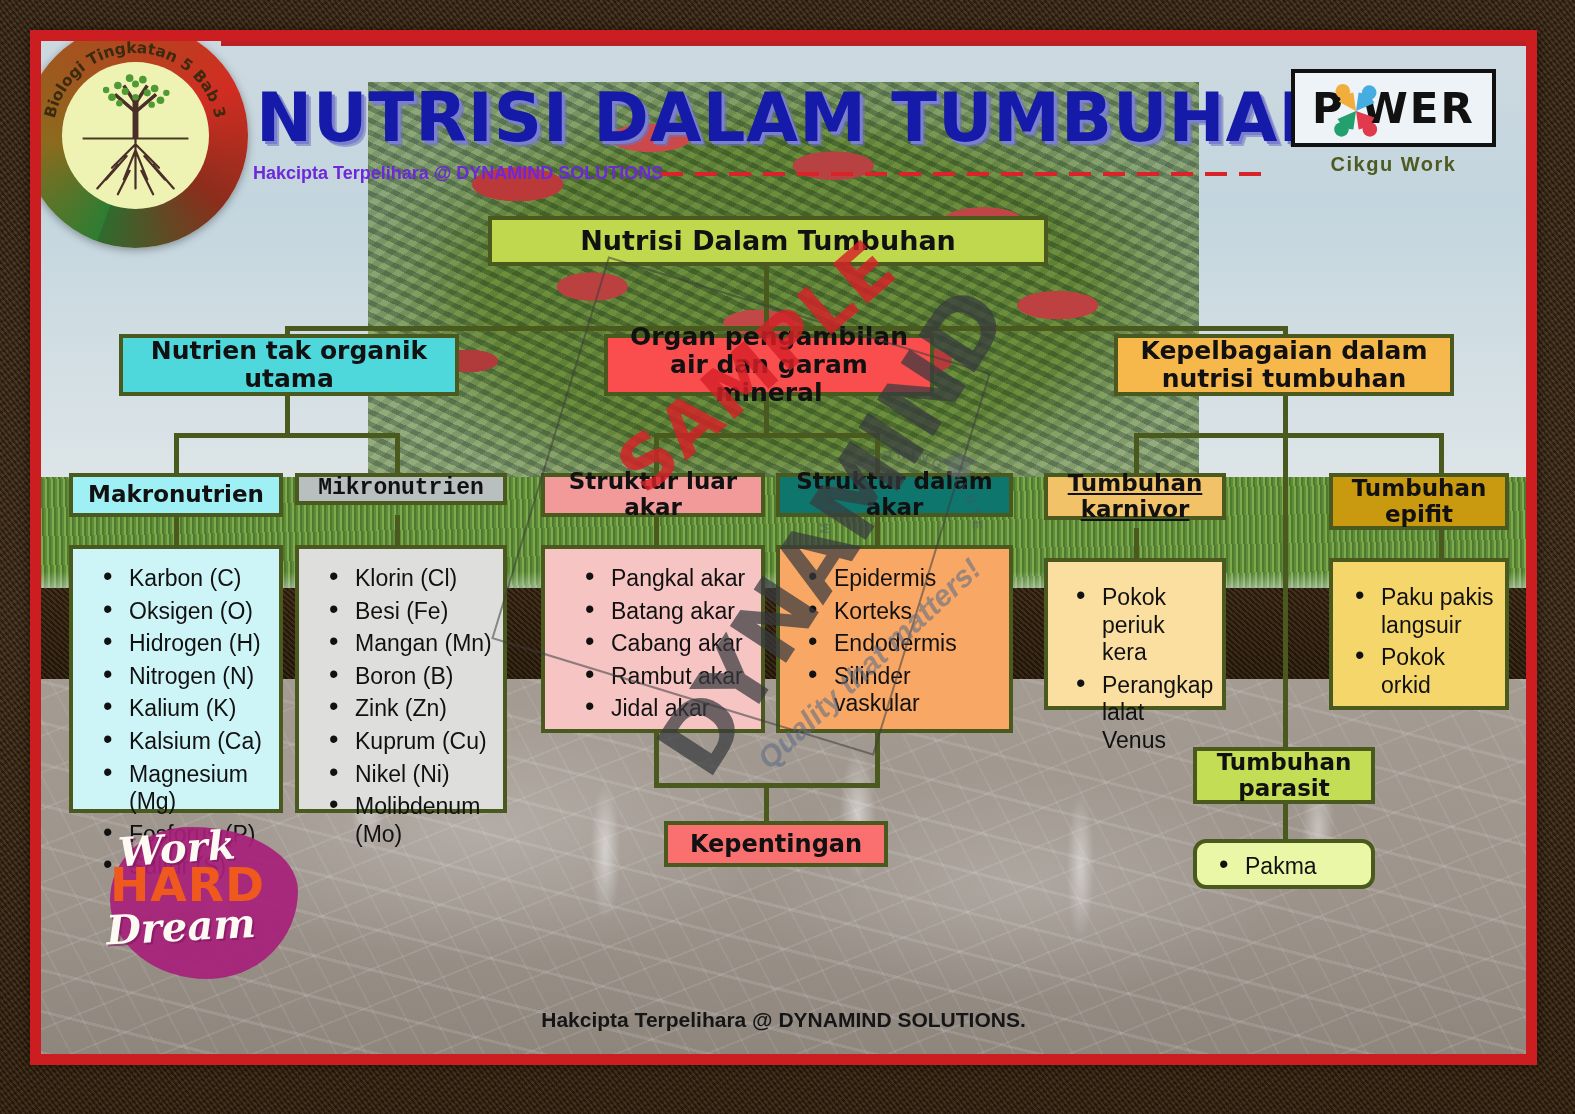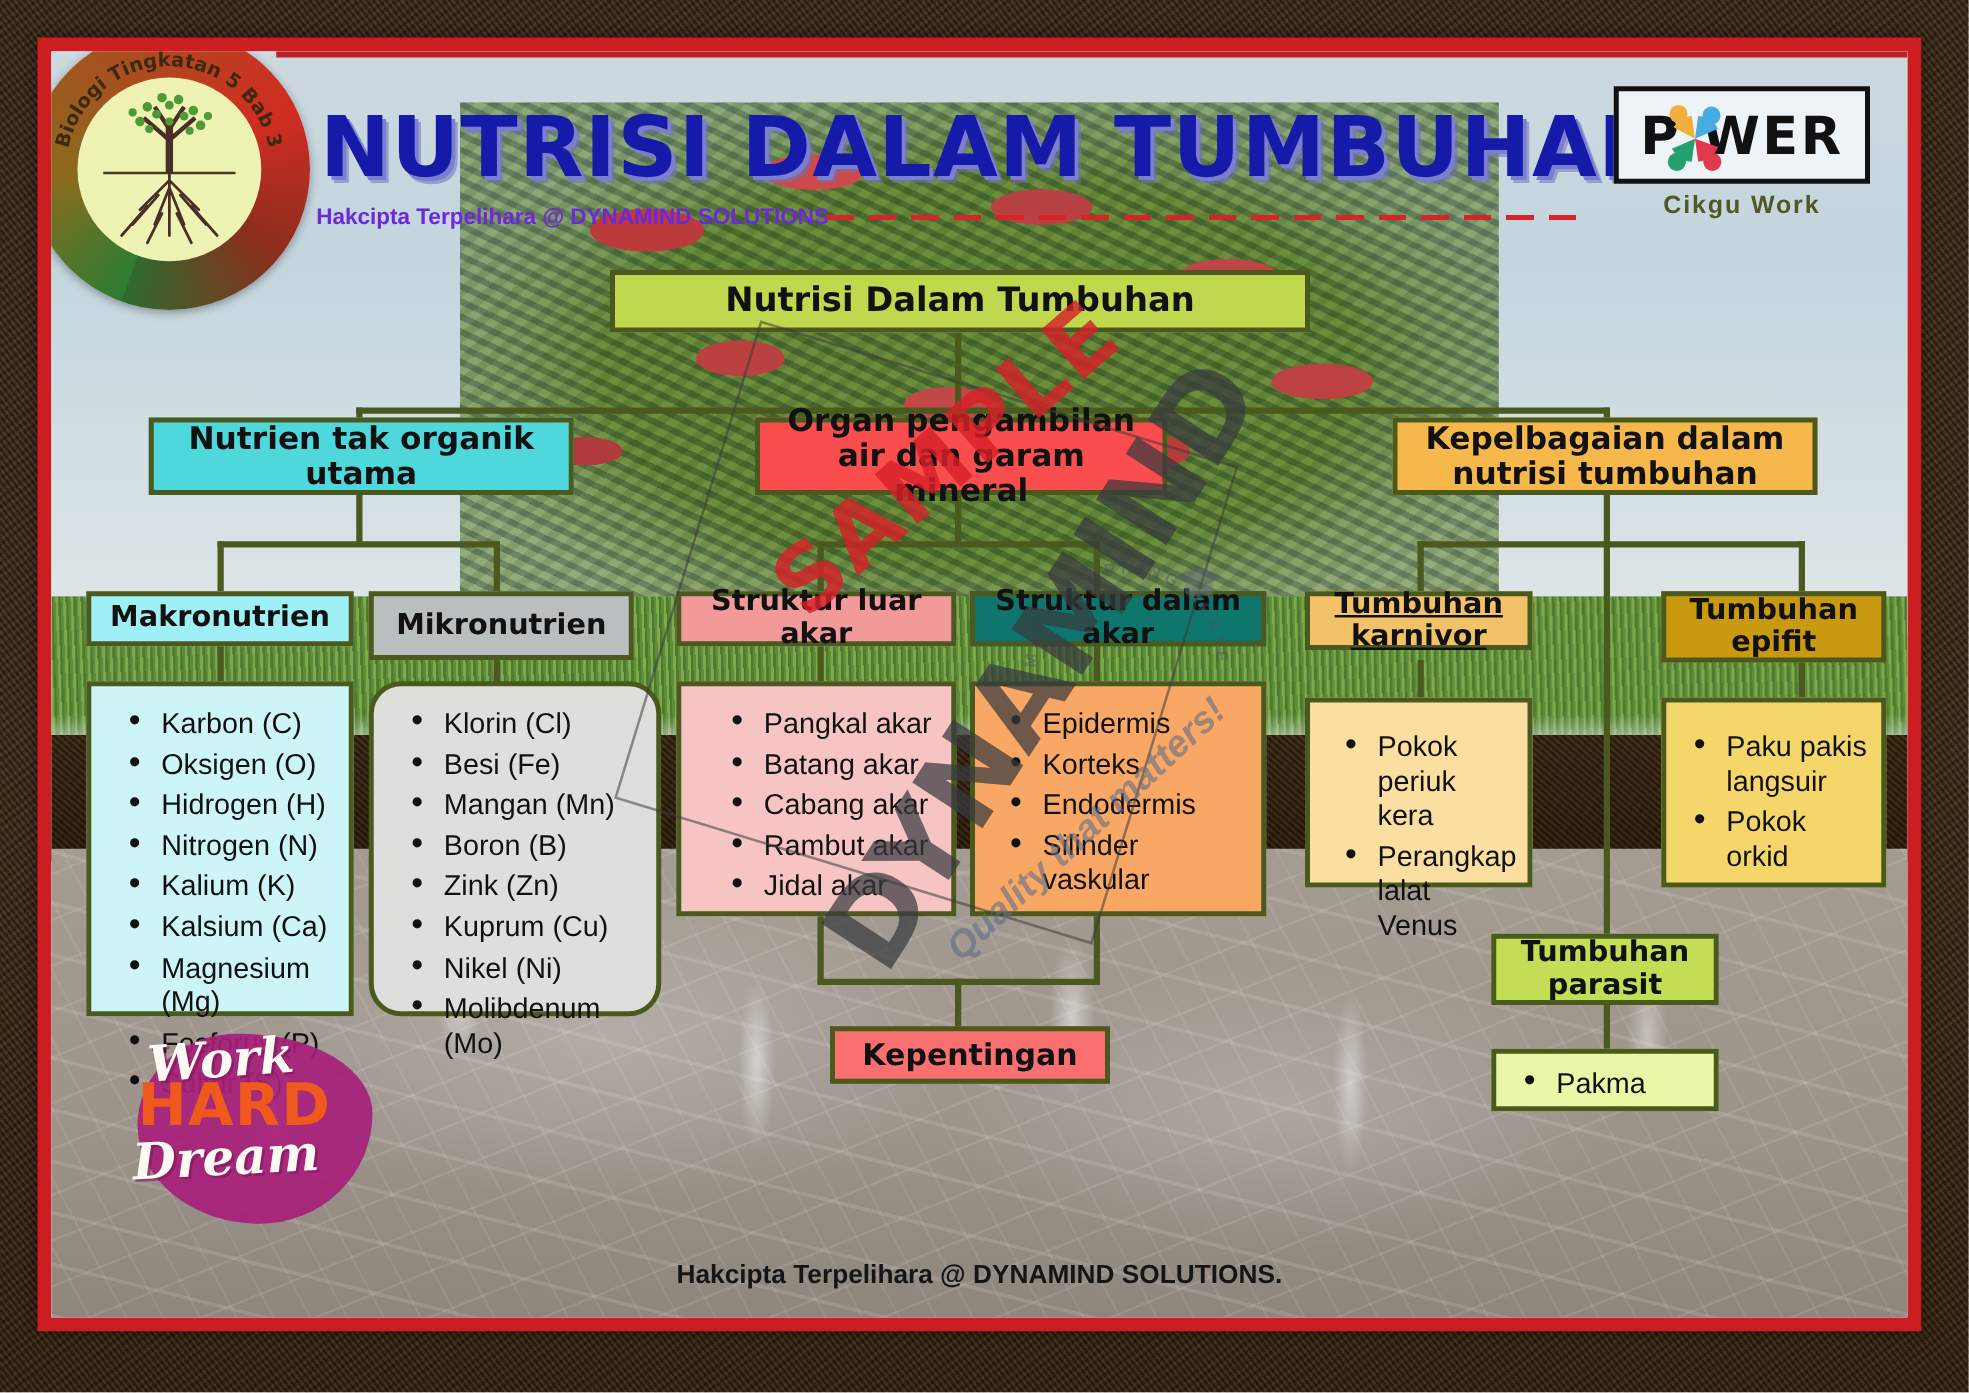--- a/index.html
+++ b/index.html
@@ -386,21 +386,21 @@
         <span>Organ pengambilan air dan garam mineral</span>
       </div>
 
       <div class="node" style="left:1073px; top:293px; width:340px; height:62px; background:#f7b84b; font-size:25px; padding:0 12px;">
         <span>Kepelbagaian dalam nutrisi tumbuhan</span>
       </div>
 
       <div class="node" style="left:28px; top:432px; width:214px; height:44px; background:#9ef0f5; font-size:23px;">
         <span>Makronutrien</span>
       </div>
-      <div class="node" style="left:254px; top:432px; width:212px; height:55px; background:#b9bfbe; font-size:23px;">
+      <div class="node" style="left:254px; top:432px; width:212px; height:32px; background:#b9bfbe; font-size:23px;font-family:Liberation Mono, monospace;">
         <span>Mikronutrien</span>
       </div>
 
       <div class="node" style="left:500px; top:432px; width:224px; height:44px; background:#f29a9a; font-size:23px;">
         <span>Struktur luar akar</span>
       </div>
       <div class="node" style="left:735px; top:432px; width:237px; height:44px; background:#0f766e; font-size:23px;">
         <span>Struktur dalam akar</span>
       </div>
 
@@ -425,21 +425,21 @@
             <li>Hidrogen (H)</li>
             <li>Nitrogen (N)</li>
             <li>Kalium (K)</li>
             <li>Kalsium (Ca)</li>
             <li>Magnesium (Mg)</li>
             <li>Fosforus (P)</li>
             <li>Sulfur (S)</li>
           </ul>
       </div>
 
-      <div class="list-box" style="left:254px; top:504px; width:234px; height:268px; background:#dedfdd;border-radius:26px;">
+      <div class="list-box" style="left:254px; top:504px; width:212px; height:268px; background:#dedfdd;">
         <ul>
             <li>Klorin (Cl)</li>
             <li>Besi (Fe)</li>
             <li>Mangan (Mn)</li>
             <li>Boron (B)</li>
             <li>Zink (Zn)</li>
             <li>Kuprum (Cu)</li>
             <li>Nikel (Ni)</li>
             <li>Molibdenum (Mo)</li>
           </ul>
@@ -471,21 +471,21 @@
           </ul>
       </div>
 
       <div class="list-box" style="left:1288px; top:517px; width:180px; height:152px; background:#f5d66b; padding:22px 8px 8px 22px;">
         <ul>
             <li>Paku pakis langsuir</li>
             <li>Pokok orkid</li>
           </ul>
       </div>
 
-      <div class="list-box" style="left:1152px; top:798px; width:182px; height:50px; background:#eaf7a7; padding:10px 8px 8px 22px;">
+      <div class="list-box" style="left:1152px; top:798px; width:182px; height:50px; background:#eaf7a7; padding:10px 8px 8px 22px;border-radius:13px;">
         <ul>
             <li>Pakma</li>
           </ul>
       </div>
 
       <div id="wm">
         <div id="wm-rect"></div>
         <svg id="wm-circle" viewBox="0 0 200 200">
           <defs>
               <path id="wmring" d="M 20,100 A 80,80 0 1 1 180,100" fill="none"></path>

